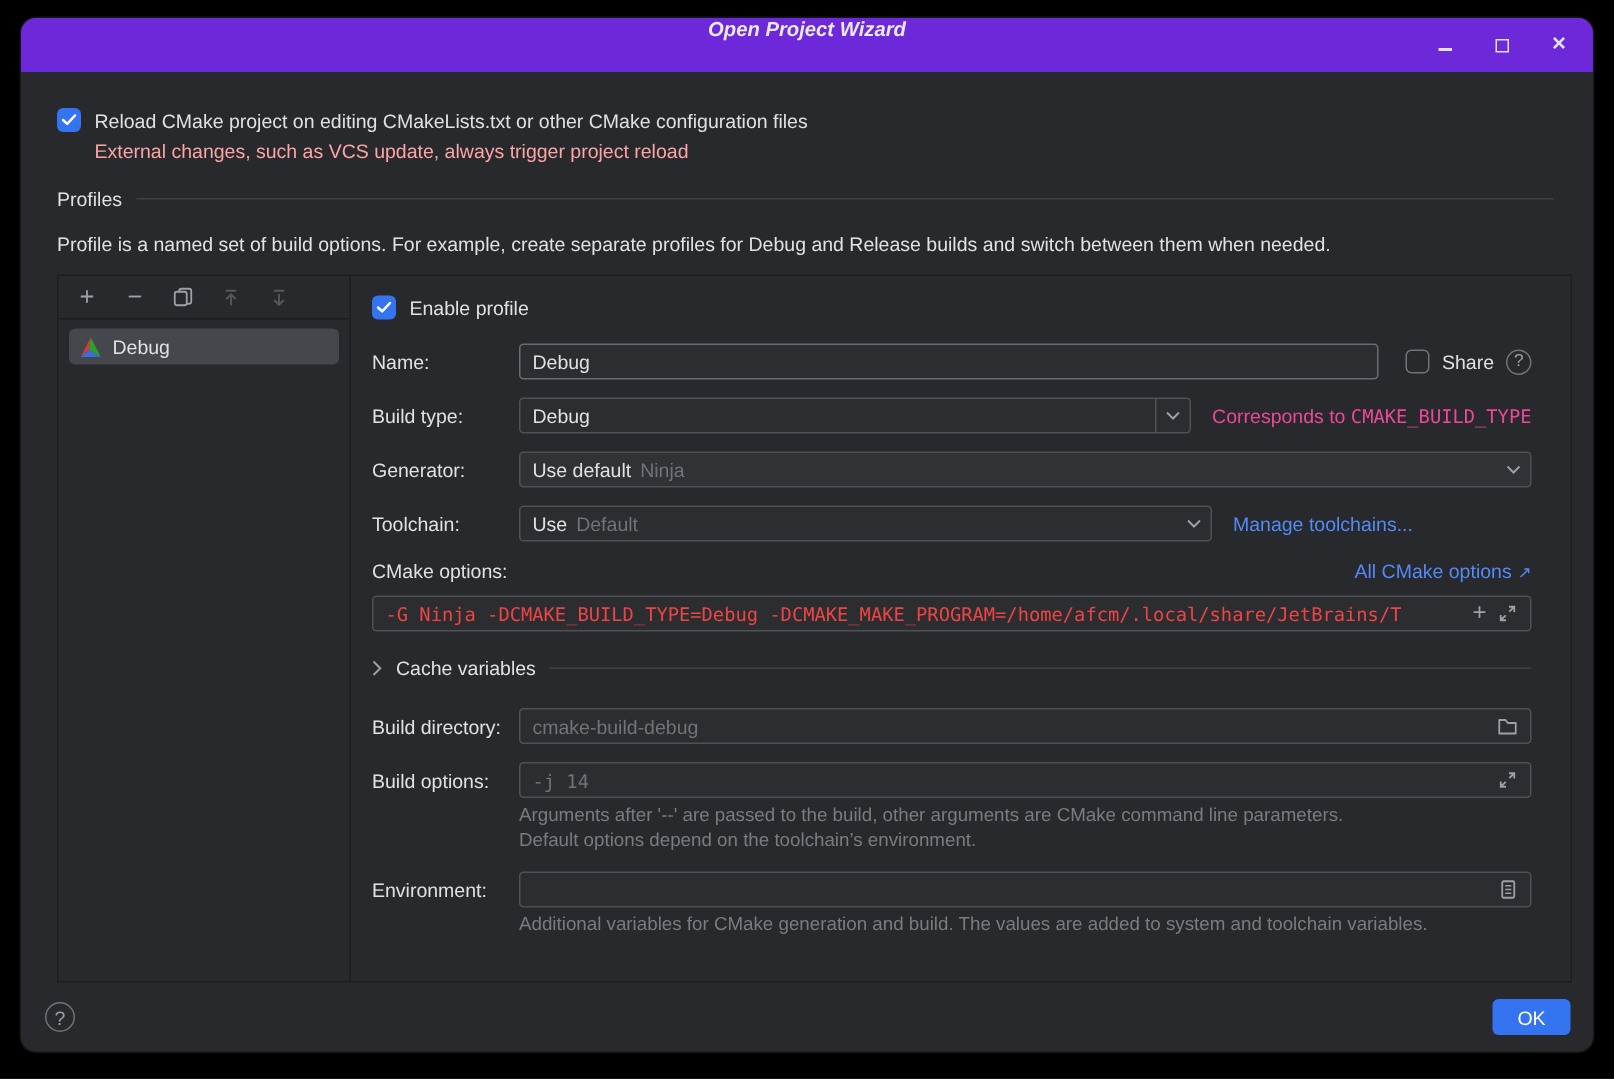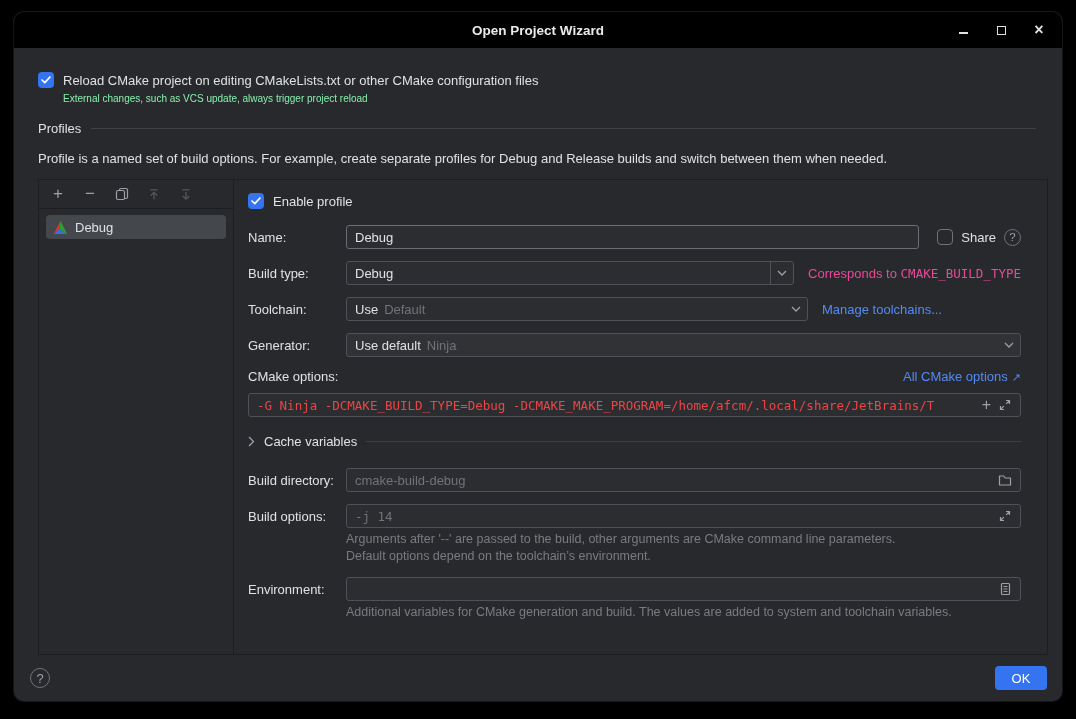--- a/index.html
+++ b/index.html
@@ -13,37 +13,37 @@
     overflow: hidden;
   }
   .window {
     position: absolute; left: 14px; top: 12px; width: 1048px; height: 689px;
     background: #28292c; border-radius: 10px; overflow: hidden;
     display: flex; flex-direction: column;
     box-shadow: 0 0 0 1px #151618;
   }
   
   .titlebar {
-    height: 36px; flex-shrink: 0; background: #000000;
-    display: flex; align-items: center; justify-content: center; position: relative;
+    height: 36px; flex-shrink: 0; background: #6d28d9;
+    display: flex; align-items: flex-start; justify-content: center; position: relative; font-style: italic;
   }
   .titlebar .title { font-weight: bold; font-size: 13.5px; color: #e8eaed; }
   .win-controls { position: absolute; right: 16px; top: 0; height: 100%; display: flex; align-items: center; gap: 24px; }
   .win-btn { width: 14px; height: 14px; display: flex; align-items: center; justify-content: center; cursor: default; }
   .min-glyph { width: 9px; height: 2px; background: #dfe1e5; margin-top: 5px; }
   .max-glyph { width: 9px; height: 9px; border: 1.6px solid #dfe1e5; }
   .close-glyph { font-size: 16px; font-weight: bold; color: #dfe1e5; line-height: 1; }
   
   .main { flex: 1; min-height: 0; display: flex; flex-direction: column; padding: 14px 14px 0 24px; }
   .row { display: flex; align-items: center; }
   .checkbox { width: 16px; height: 16px; border-radius: 4px; flex-shrink: 0; }
   .checkbox.checked { background: #3574f0; display: flex; align-items: center; justify-content: center; }
   .checkbox.unchecked { border: 1.6px solid #6f737a; background: transparent; }
   .reload-row { gap: 9px; margin-top: 10px; }
-  .reload-hint { color: #86efac; font-size: 10px; margin: 5px 0 0 25px; }
+  .reload-hint { color: #fca5a5; font-size: 13px; margin: 5px 0 0 25px; }
   .section-header { display: flex; align-items: center; margin-top: 17px; }
   .section-header .hline { flex: 1; height: 1px; background: #3e4044; margin-left: 10px; margin-right: 12px; }
   .description { margin-top: 15px; }
   
   .panels { display: flex; margin-top: 13px; flex: 1; min-height: 0; border: 1px solid #1d1e21; }
   .left-panel { width: 195px; flex-shrink: 0; border-right: 1px solid #1d1e21; display: flex; flex-direction: column; background: #28292c; }
   .list-toolbar { height: 29px; flex-shrink: 0; display: flex; align-items: center; gap: 10px; padding: 0 8px; border-bottom: 1px solid #1d1e21; }
   .tool-btn { width: 22px; height: 22px; display: flex; align-items: center; justify-content: center; color: #9da0a8; font-size: 17px; }
   .tool-btn.disabled { color: #54575c; }
   .profile-list { padding: 6px 7px; }
@@ -208,50 +208,50 @@
             <span class="chevron-box sep">
               <svg width="10" height="6" viewBox="0 0 10 6">
                   <polyline points="1,1 5,5 9,1" fill="none" stroke="#9da0a8" stroke-width="1.3"></polyline>
                 </svg>
             </span>
           </div>
           <span class="side-hint"><span>Corresponds to </span><span class="mono">CMAKE_BUILD_TYPE</span></span>
         </div>
 
         <div class="form-row">
+          <span class="form-label">Generator:</span>
+          <div class="field select flex1" style="background: rgba(255,255,255,0.045);">
+            <span class="gap6">
+                <span>Use default</span>
+                <span class="dim">Ninja</span>
+              </span>
+            <span class="chevron-box">
+              <svg width="10" height="6" viewBox="0 0 10 6">
+                  <polyline points="1,1 5,5 9,1" fill="none" stroke="#9da0a8" stroke-width="1.3"></polyline>
+                </svg>
+            </span>
+          </div>
+        </div>
+
+        <div class="form-row">
           <span class="form-label">Toolchain:</span>
           <div class="field select combo-w">
             <span class="gap6">
                 <span>Use</span>
                 <span class="dim">Default</span>
               </span>
             <span class="chevron-box">
               <svg width="10" height="6" viewBox="0 0 10 6">
                   <polyline points="1,1 5,5 9,1" fill="none" stroke="#9da0a8" stroke-width="1.3"></polyline>
                 </svg>
             </span>
           </div>
           <span class="side-hint link">Manage toolchains...</span>
         </div>
 
-        <div class="form-row">
-          <span class="form-label">Generator:</span>
-          <div class="field select flex1" style="background: rgba(255,255,255,0.045);">
-            <span class="gap6">
-                <span>Use default</span>
-                <span class="dim">Ninja</span>
-              </span>
-            <span class="chevron-box">
-              <svg width="10" height="6" viewBox="0 0 10 6">
-                  <polyline points="1,1 5,5 9,1" fill="none" stroke="#9da0a8" stroke-width="1.3"></polyline>
-                </svg>
-            </span>
-          </div>
-        </div>
-
         <div class="label-row">
           <span>CMake options:</span>
           <span class="link"><span>All CMake options</span><span class="ext-arrow">↗</span></span>
         </div>
         <div class="form-row">
           <div class="field flex1">
             <span class="mono value-clip">-G Ninja -DCMAKE_BUILD_TYPE=Debug -DCMAKE_MAKE_PROGRAM=/home/afcm/.local/share/JetBrains/T</span>
             <span class="field-icons">
               <span class="plus-glyph">+</span>
               <svg width="14" height="14" viewBox="0 0 14 14">

